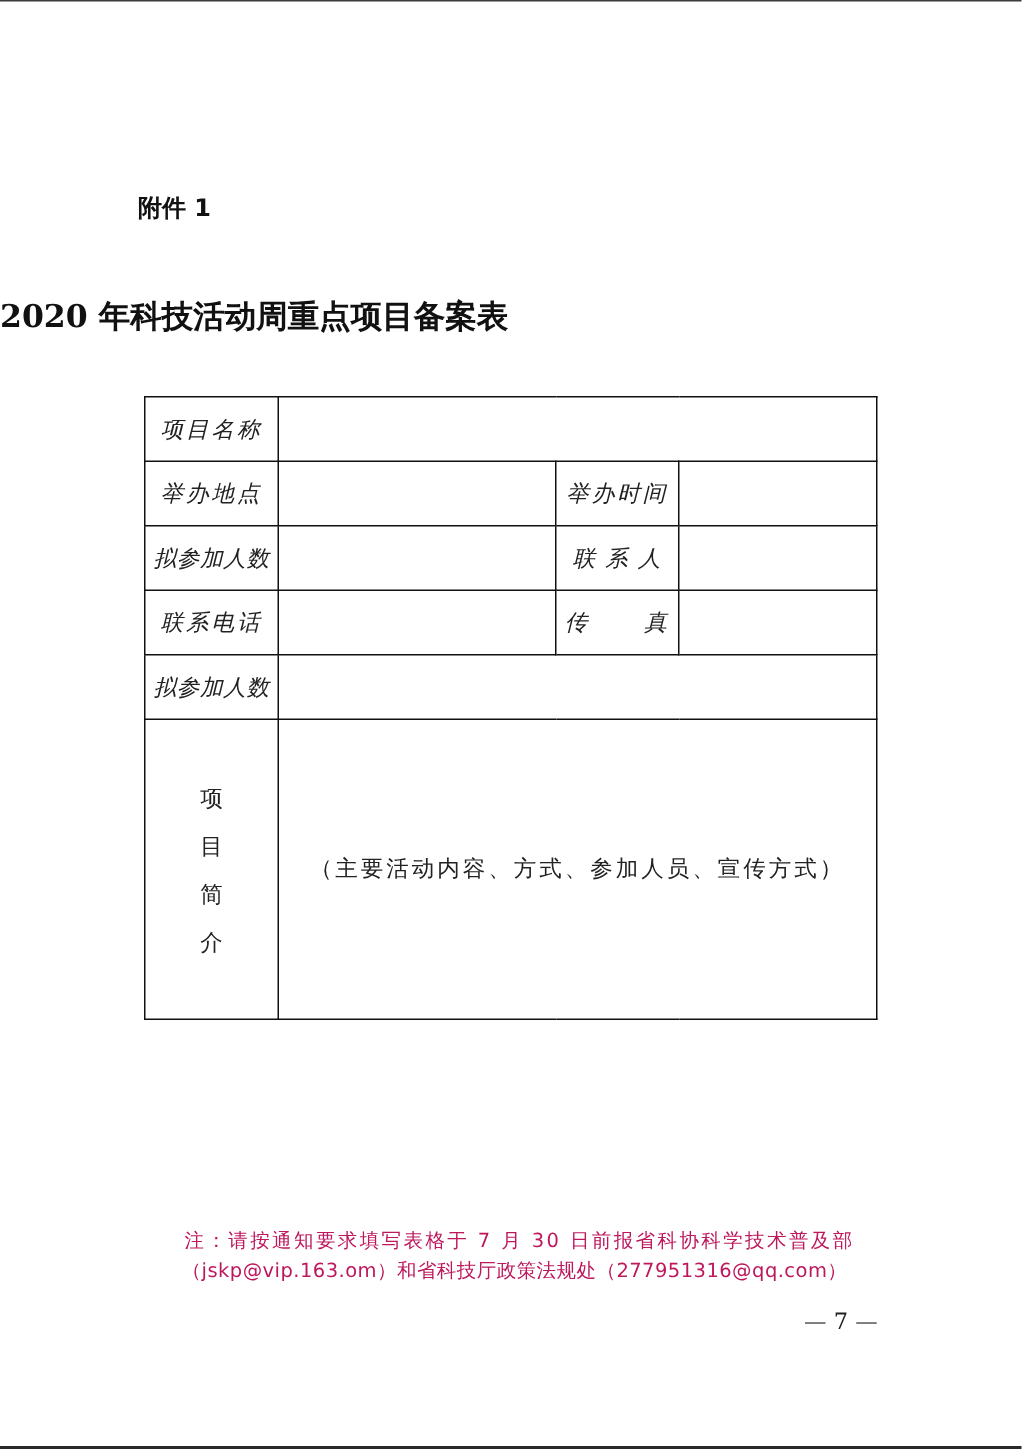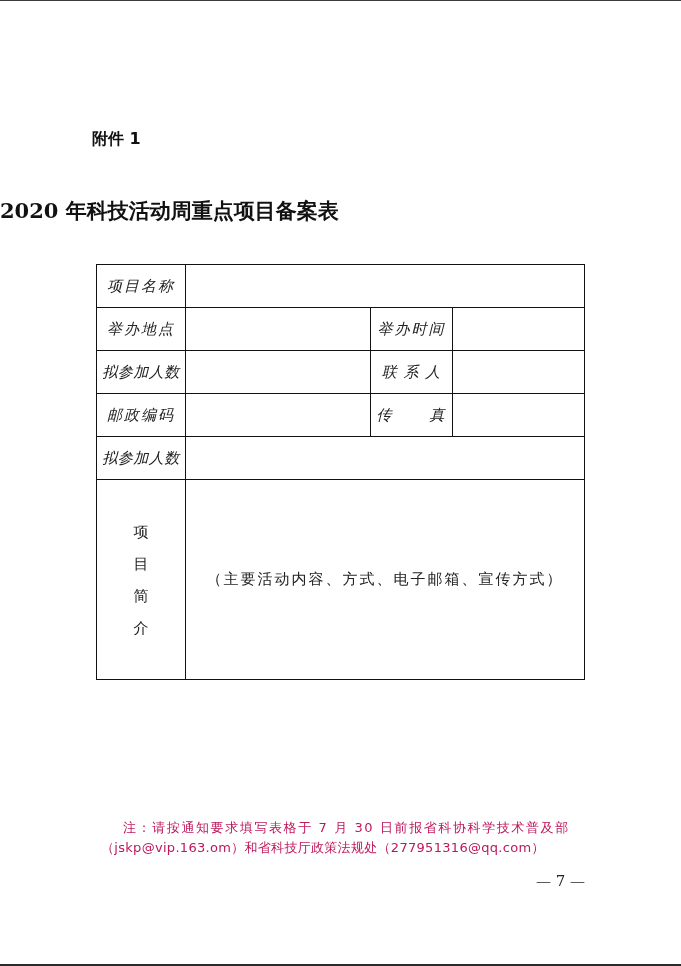--- a/index.html
+++ b/index.html
@@ -35,21 +35,21 @@
   td.intro-label { vertical-align: middle; }
   td.intro-label .vert { display: inline-block; line-height: 32px; font-size: 15px; letter-spacing: 0; }
   td.intro-label .vert span { display: block; }
   td.intro-val { vertical-align: top; text-align: left; letter-spacing: 1px; font-size: 13px; padding: 14px 0 0 6px; }
 
   .note {
     position: absolute; left: 101px; top: 818px; width: 484px; font-size: 13px; line-height: 20px;
     font-family: "DejaVu Sans", "Liberation Sans", sans-serif; color: #be185d;
   }
   .note .line1 { padding-left: 22px; letter-spacing: 1.6px; white-space: nowrap; }
-  .note .line2 { white-space: nowrap; letter-spacing: 0.3px; }
+  .note .line2 { white-space: nowrap; letter-spacing: 0.3px; text-align: center; }
   .page-num {
     position: absolute; left: 536px; top: 872px; font-size: 15px; color: #222;
     font-family: "DejaVu Serif", "Liberation Serif", serif; white-space: nowrap;
   }
   .page-num .dash { color: #555; }
 </style>
 </head>
 <body>
 
 <div class="edge-top"></div>
@@ -75,40 +75,40 @@
     <td class="lbl">举办时间</td>
     <td class="val"></td>
   </tr>
   <tr>
     <td class="lbl" style="letter-spacing:0.5px">拟参加人数</td>
     <td class="val"></td>
     <td class="lbl" style="letter-spacing:1px; white-space:pre">联 系 人</td>
     <td class="val"></td>
   </tr>
   <tr>
-    <td class="lbl">邮政编码</td>
+    <td class="lbl">联系电话</td>
     <td class="val"></td>
     <td class="lbl spread2"><span>传真</span></td>
     <td class="val"></td>
   </tr>
   <tr>
     <td class="lbl" style="letter-spacing:0.5px">拟参加人数</td>
     <td class="val" colspan="3"></td>
   </tr>
   <tr>
     <td class="intro-label" style="height:199px">
       <div class="vert">
         <span>项</span>
         <span>目</span>
         <span>简</span>
         <span>介</span>
       </div>
     </td>
     <td class="intro-val" colspan="3">
-      <span>（主要活动内容、方式、电子邮箱、宣传方式）</span>
+      <span>（主要活动内容、方式、参加人员、宣传方式）</span>
     </td>
   </tr>
 </tbody>
   </table>
 
 <div class="note">
   <div class="line1">注：请按通知要求填写表格于 7 月 30 日前报省科协科学技术普及部</div>
   <div class="line2">（jskp@vip.163.om）和省科技厅政策法规处（277951316@qq.com）</div>
 </div>
 

